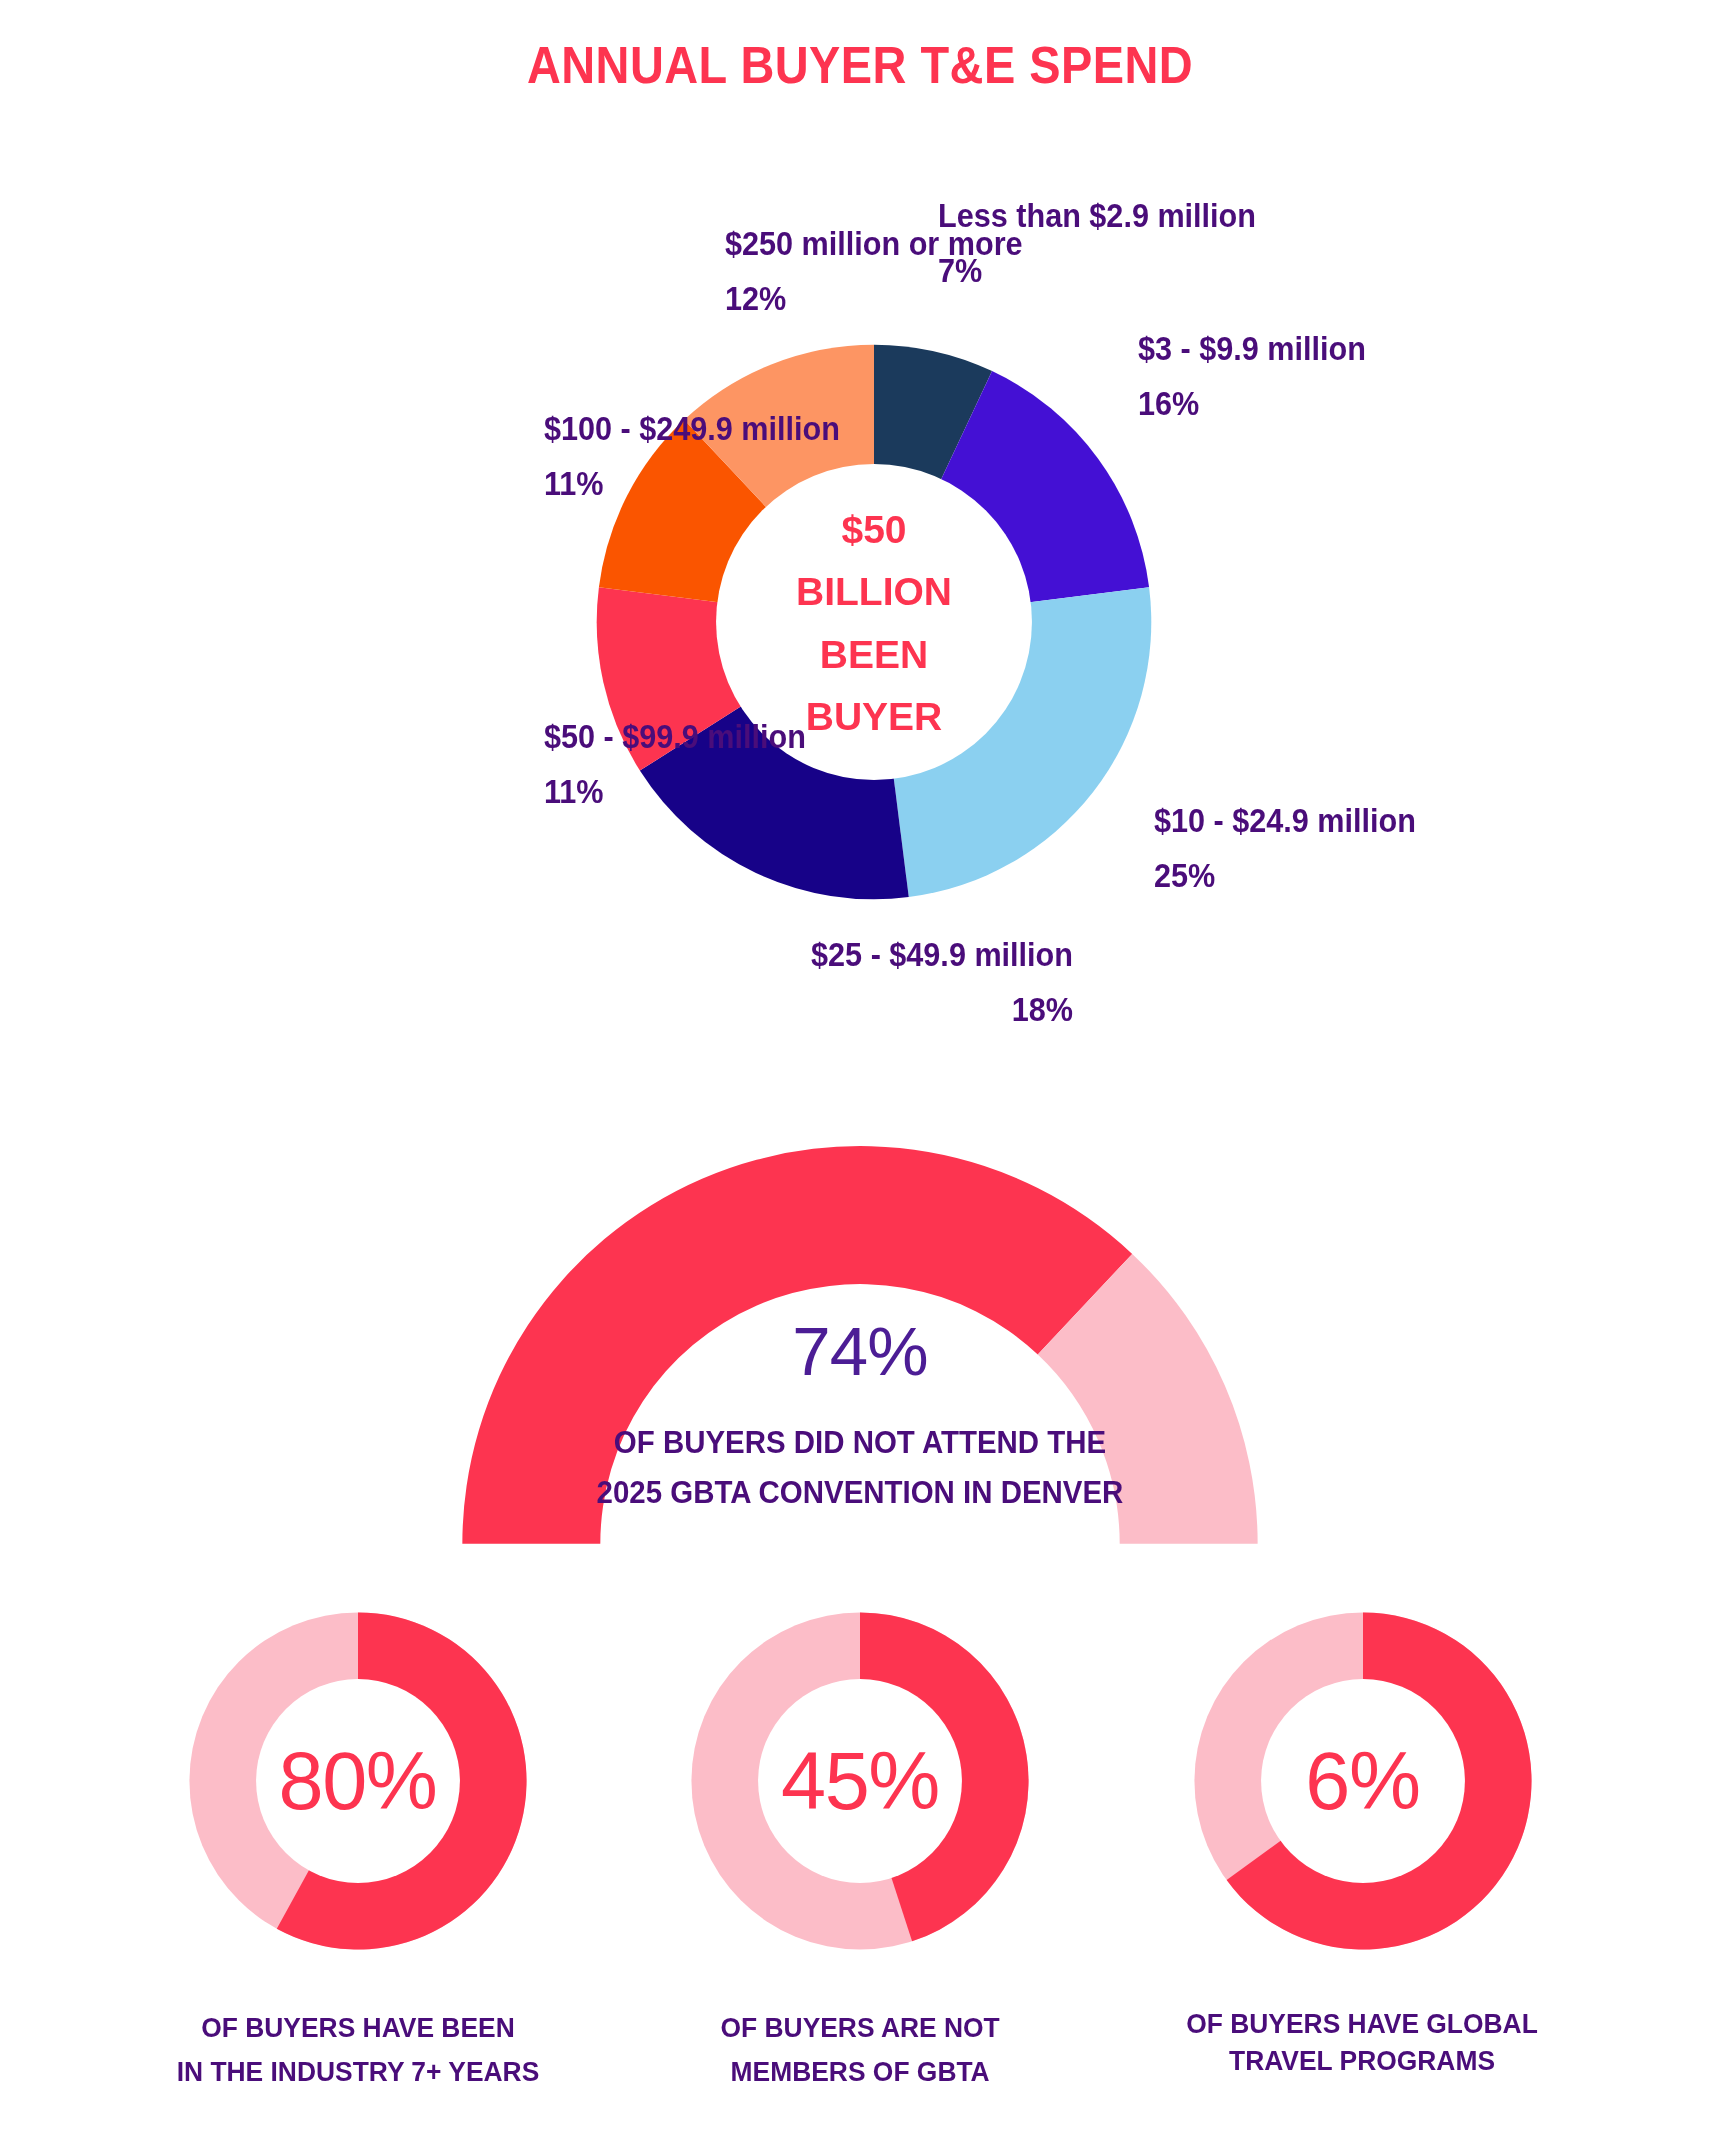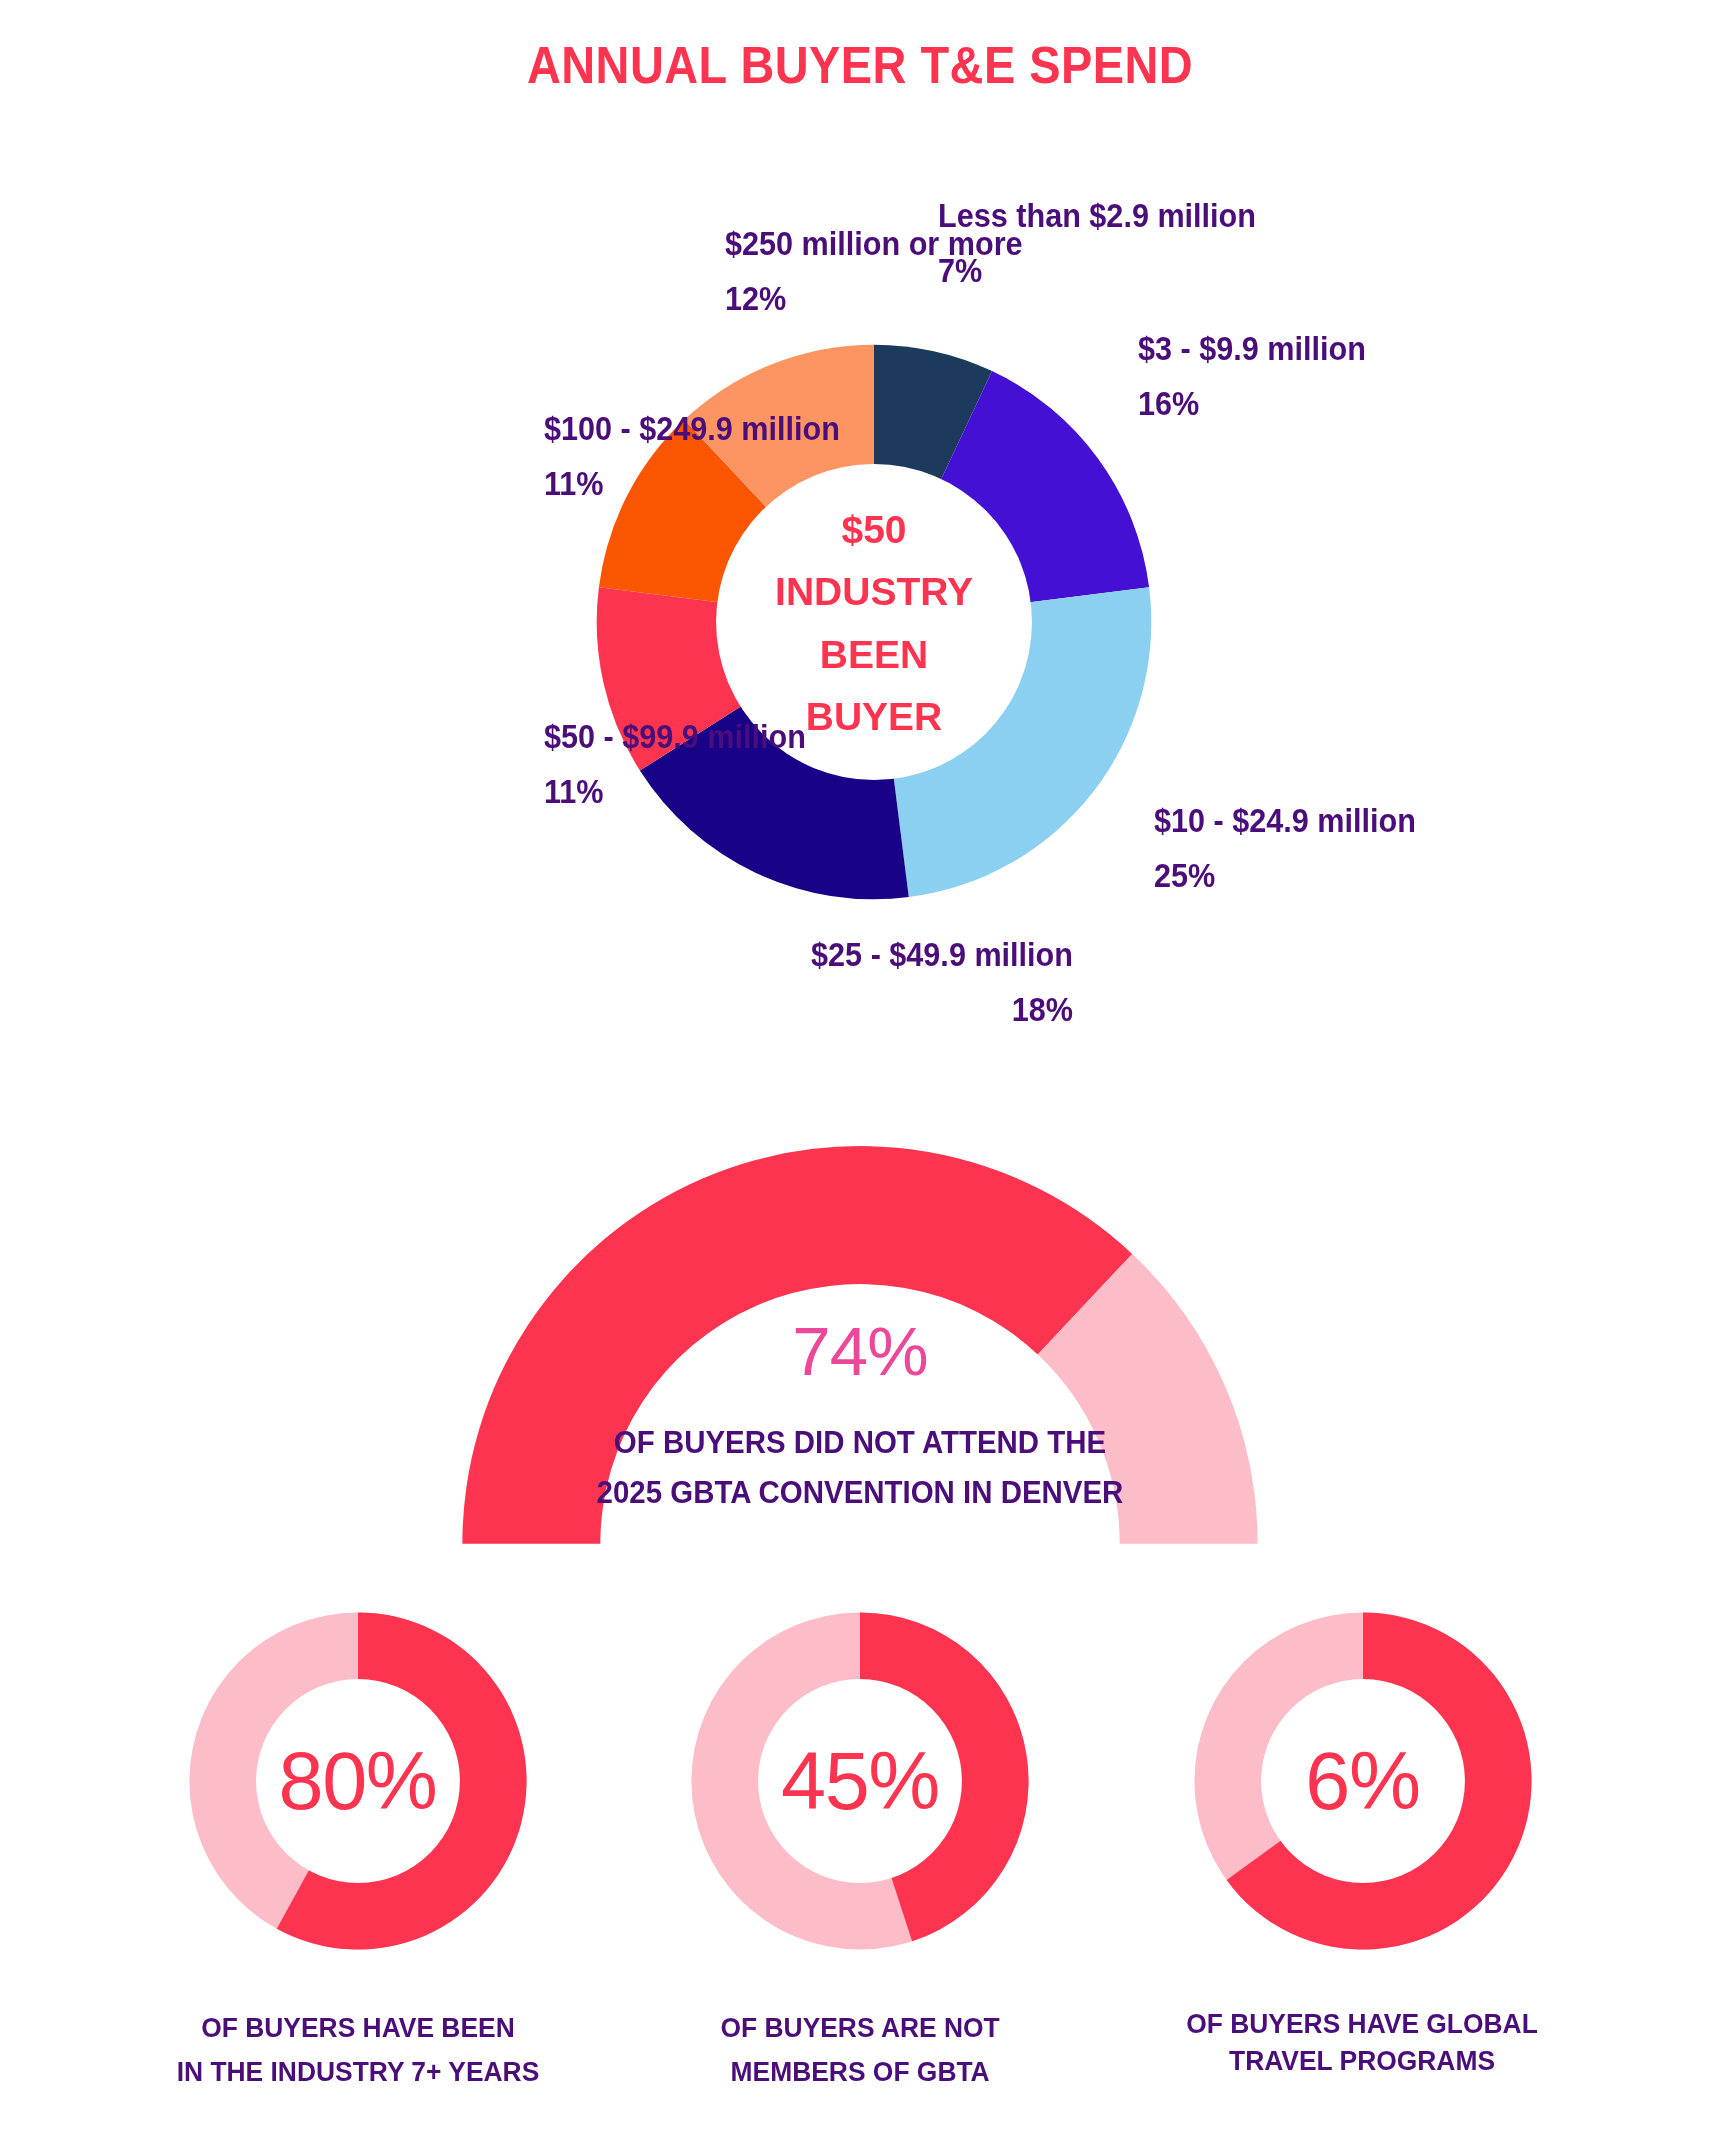--- a/index.html
+++ b/index.html
@@ -105,21 +105,21 @@
     width: 812px;
     height: 422px;
   }
   #gauge-section svg { display:block; width:100%; height:100%; }
   #gauge-value {
     position: absolute;
     left: 454px;
     top: 1312px;
     width: 812px;
     text-align: center;
-    color: #ec4899;
+    color: #4c1d95;
     font-size: 69px;
     font-weight: 400;
     letter-spacing: -0.9px;
   }
   #gauge-caption {
     position: absolute;
     left: 454px;
     top: 1418px;
     width: 812px;
     text-align: center;
@@ -195,21 +195,21 @@
         <path d="M 50 50 L 16.649046942670395 71.16515840167035 A 39.5 39.5 0 0 1 10.81146929807813 45.04933727420996 Z" fill="#fd3450"></path>
         <path d="M 50 50 L 10.81146929807813 45.04933727420996 A 39.5 39.5 0 0 1 22.960389315816826 21.205739216854216 Z" fill="#fa5500"></path>
         <path d="M 50 50 L 22.960389315816826 21.205739216854216 A 39.5 39.5 0 0 1 50.00000000000003 10.5 Z" fill="#fd9563"></path>
       </g>
     <circle cx="50" cy="50" r="22.5" fill="#ffffff"></circle>
   </svg>
 </div>
 
 <div id="donut-center-text">
   <span>$50</span>
-  <span>INDUSTRY</span>
+  <span>BILLION</span>
   <span>BEEN</span>
   <span>BUYER</span>
 </div>
 
 <div class="pie-label right" id="label-lt29">
   <span class="lbl">Less than $2.9 million</span>
   <span class="pct">7%</span>
 </div>
 
 <div class="pie-label right" id="label-3to99">

